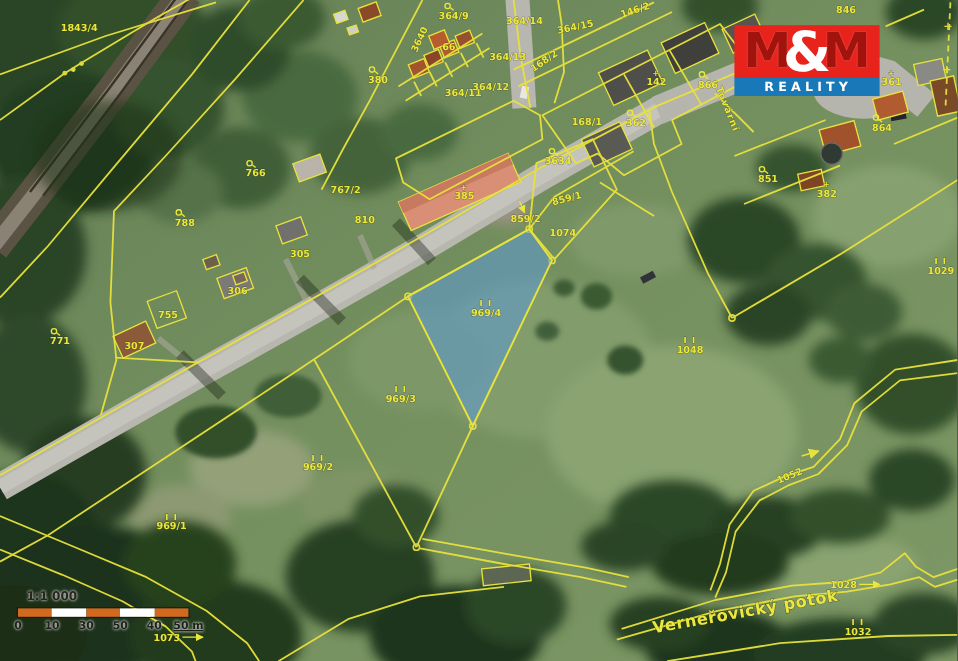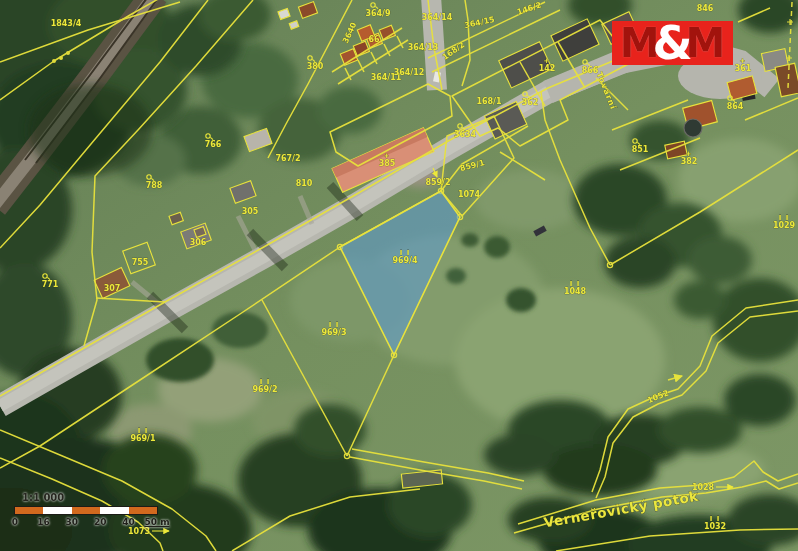--- a/index.html
+++ b/index.html
@@ -449,34 +449,35 @@
         </g>
       </g>
 </svg>
 
 <div class="logo">
   <div class="logo-red">
     <span class="m">M</span>
     <span class="amp">&amp;</span>
     <span class="m">M</span>
   </div>
+  <div class="logo-blue">REALITY</div>
 </div>
 
 <div class="scalebar">
   <div class="ratio">1:1 000</div>
   <div class="bar" id="scale-segments">
         <span style="background: rgb(210, 105, 30);"></span>
         <span style="background: rgb(255, 255, 255);"></span>
         <span style="background: rgb(210, 105, 30);"></span>
         <span style="background: rgb(255, 255, 255);"></span>
         <span style="background: rgb(210, 105, 30);"></span>
       </div>
   <div class="ticks" id="scale-ticks">
         <span style="left: 1px;">0</span>
-        <span style="left: 29.4px;">16</span>
+        <span style="left: 29.4px;">10</span>
         <span style="left: 57.8px;">30</span>
-        <span style="left: 86.2px;">20</span>
+        <span style="left: 86.2px;">50</span>
         <span style="left: 114.6px; text-align: center;">40</span>
         <span style="left: 143px; text-decoration: underline;">50 m</span>
       </div>
 </div>
 
 </div>
 
 </body></html>

